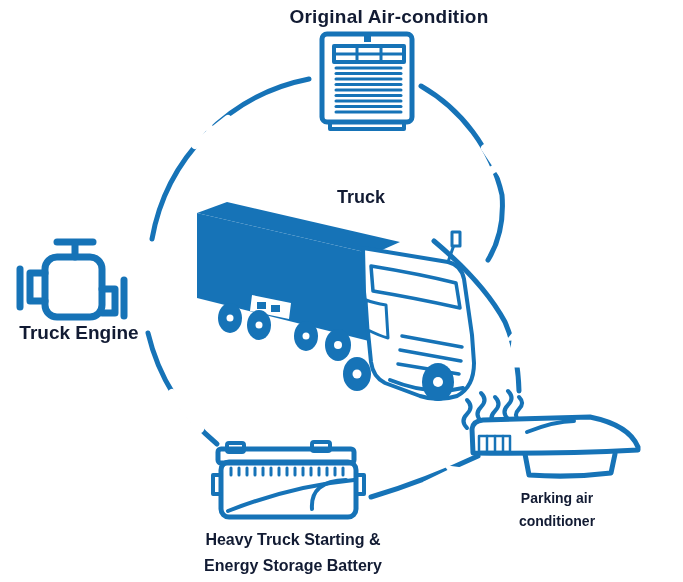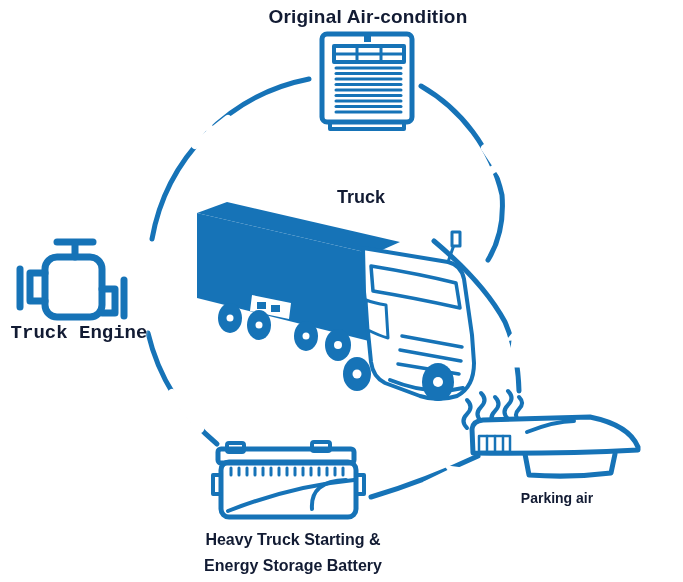--- a/index.html
+++ b/index.html
@@ -169,28 +169,29 @@
         <path class="xmark" d="M 205,399 L 169,423"></path>
       </g>
     </g>
 
     <g>
       <polygon class="arrow" points="0,-22 12,-6 6,-7 7,20 -7,21 -6,-6 -12,-5" transform="translate(517,347) rotate(4)"></polygon>
       <polygon class="arrow" points="0,-22 12,-6 6,-7 7,20 -7,21 -6,-6 -12,-5" transform="translate(445,478) rotate(62)"></polygon>
     </g>
   </svg>
 
-  <div class="label lab-top" style="left:368px;top:6px;text-align:center;">Original Air-condition</div>
+  <div class="label lab-top" style="left:389px;top:6px;text-align:center;">Original Air-condition</div>
 
   <div class="label lab-truck" style="left:361px;top:187px;">Truck</div>
 
-  <div class="label lab-engine" style="left:79px;top:322px;font-family:Liberation Mono, monospace;">Truck Engine</div>
+  <div class="label lab-engine" style="left:79px;top:322px;">Truck Engine</div>
 
   <div class="label lab-batt" style="left:293px;top:527px;">
     <div>Heavy Truck Starting &amp;</div>
     <div>Energy Storage Battery</div>
   </div>
 
   <div class="label lab-park" style="left:557px;top:487px;">
     <div>Parking air</div>
+    <div>conditioner</div>
   </div>
 
 </div>
 
 </body></html>

